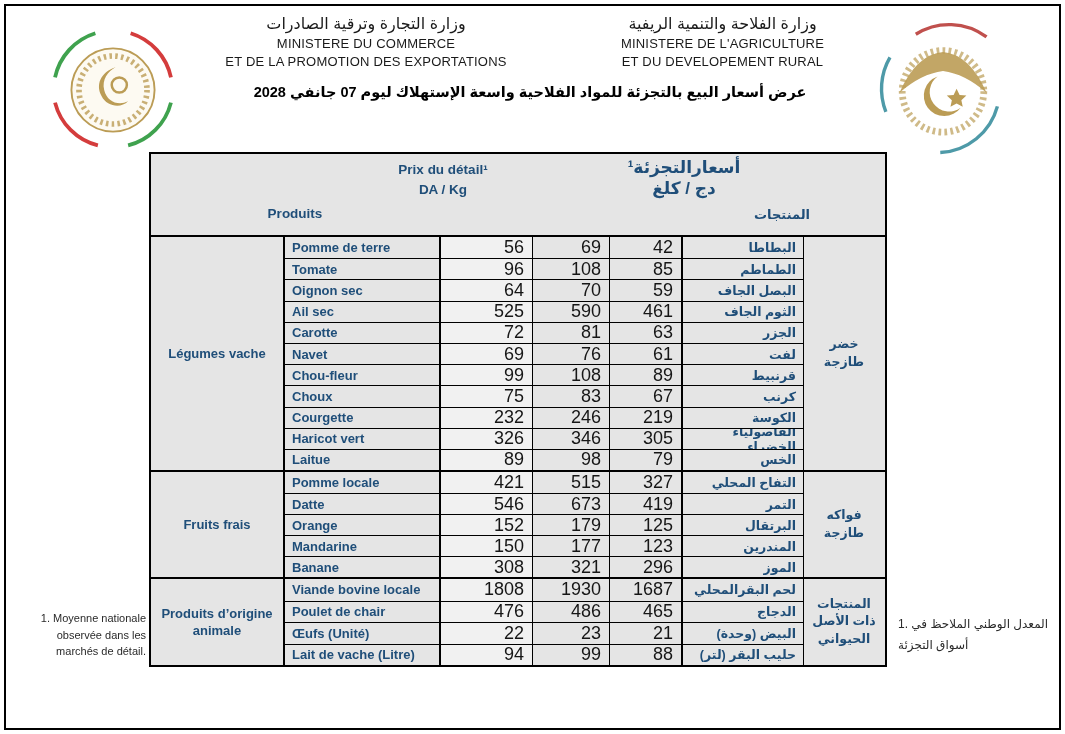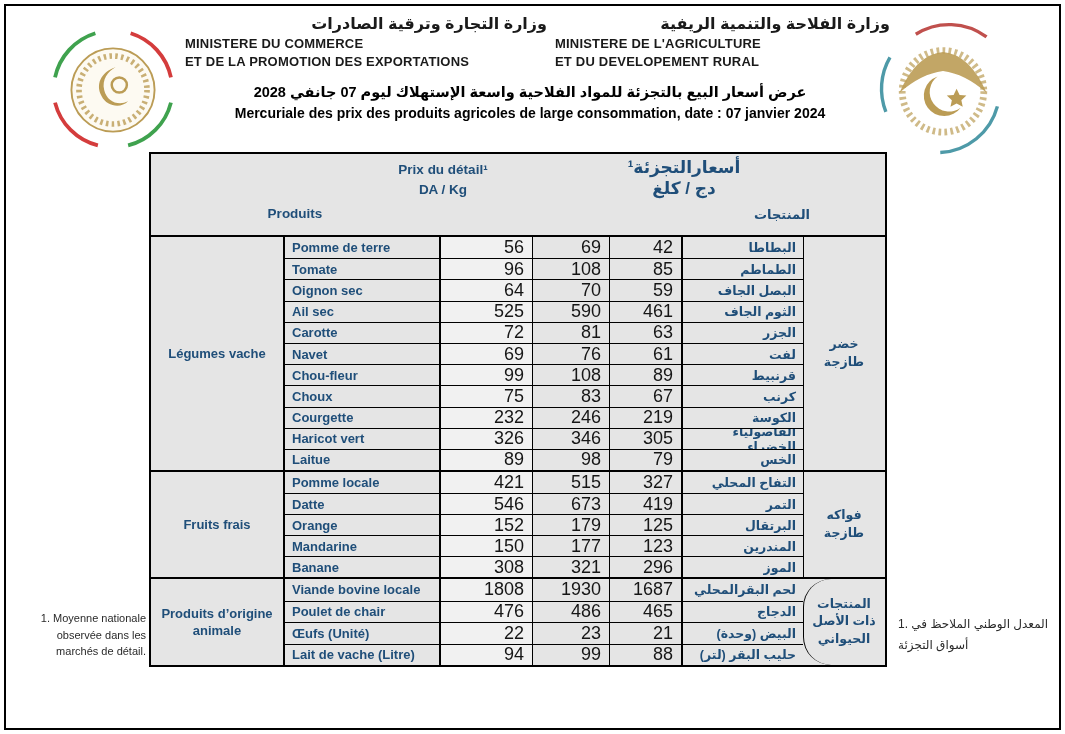--- a/index.html
+++ b/index.html
@@ -14,21 +14,21 @@
     width:1065px;height:734px;position:relative;background:#ffffff;
     font-family:"Liberation Sans","DejaVu Sans",sans-serif;
     color:var(--ink);overflow:hidden;
   }
   .page-frame{position:absolute;inset:4px;border:2px solid #000;pointer-events:none;}
 
   
   .logo{position:absolute;}
   .logo-commerce{left:50px;top:26px;width:126px;height:128px;}
   .logo-agri{left:872px;top:22px;width:142px;height:136px;}
-  .ministry{position:absolute;color:#1a1a1a;font-weight:bold;}
+  .ministry{position:absolute;text-align:center;color:#1a1a1a;}
   .ministry .ar{font-size:16px;line-height:23px;direction:rtl;}
   .ministry .fr{font-size:13px;line-height:18px;letter-spacing:.2px;}
   .ministry-commerce{left:185px;top:12px;width:362px;}
   .ministry-agri{left:555px;top:12px;width:335px;}
 
   .doc-titles{position:absolute;left:115px;top:82px;width:830px;text-align:center;color:#000;}
   .doc-titles .t-ar{font-size:14.5px;font-weight:700;line-height:21px;direction:rtl;}
   .doc-titles .t-fr{font-size:14px;font-weight:700;line-height:20px;}
 
   
@@ -115,21 +115,20 @@
   <div class="fr">ET DE LA PROMOTION DES EXPORTATIONS</div>
 </div>
 <div class="ministry ministry-agri">
   <div class="ar">وزارة الفلاحة والتنمية الريفية</div>
   <div class="fr">MINISTERE DE L'AGRICULTURE</div>
   <div class="fr">ET DU DEVELOPEMENT RURAL</div>
 </div>
 
 <div class="doc-titles">
   <div class="t-ar">عرض أسعار البيع بالتجزئة للمواد الفلاحية واسعة الإستهلاك ليوم 07 جانفي 2028</div>
-  <div class="t-fr">Mercuriale des prix des produits agricoles de large consommation, date  : 07 janvier 2024</div>
 </div>
 
 <div class="price-table">
   <div class="thead">
     <div class="hdr-center hdr-price-fr">
       <div>Prix du détail¹</div>
       <div>DA / Kg</div>
     </div>
     <div class="hdr-center hdr-price-ar">
       <div>أسعارالتجزئة¹</div>
@@ -242,21 +241,21 @@
         <div class="cell c-prodfr rtop" style="grid-area: 3 / 2;">Œufs (Unité)</div>
         <div class="cell c-num c-moy rtop" style="grid-area: 3 / 3;">22</div>
         <div class="cell c-num rtop" style="grid-area: 3 / 4;">23</div>
         <div class="cell c-num rtop" style="grid-area: 3 / 5;">21</div>
         <div class="cell c-prodar rtop" style="grid-area: 3 / 6;">البيض (وحدة)</div>
         <div class="cell c-prodfr rtop" style="grid-area: 4 / 2;">Lait de vache (Litre)</div>
         <div class="cell c-num c-moy rtop" style="grid-area: 4 / 3;">94</div>
         <div class="cell c-num rtop" style="grid-area: 4 / 4;">99</div>
         <div class="cell c-num rtop" style="grid-area: 4 / 5;">88</div>
         <div class="cell c-prodar rtop" style="grid-area: 4 / 6;">حليب البقر (لتر)</div>
-        <div class="cell c-catar" style="grid-area: 1 / 7 / 5; border-radius: 28px;">المنتجات ذات الأصل الحيواني</div>
+        <div class="cell c-catar" style="grid-area: 1 / 7 / 5;">المنتجات ذات الأصل الحيواني</div>
       </div>
     </div>
 </div>
 
 <div class="note-fr">
   <div>1. Moyenne nationale</div>
   <div>observée dans les</div>
   <div>marchés de détail.</div>
 </div>
 <div class="note-ar">1. المعدل الوطني الملاحظ في أسواق التجزئة</div>

